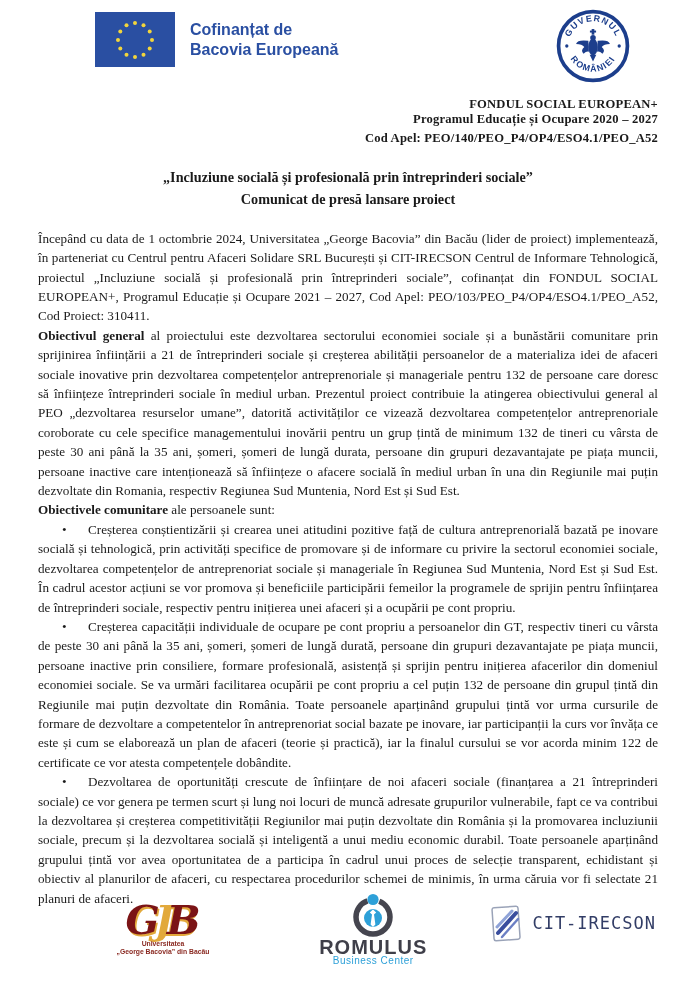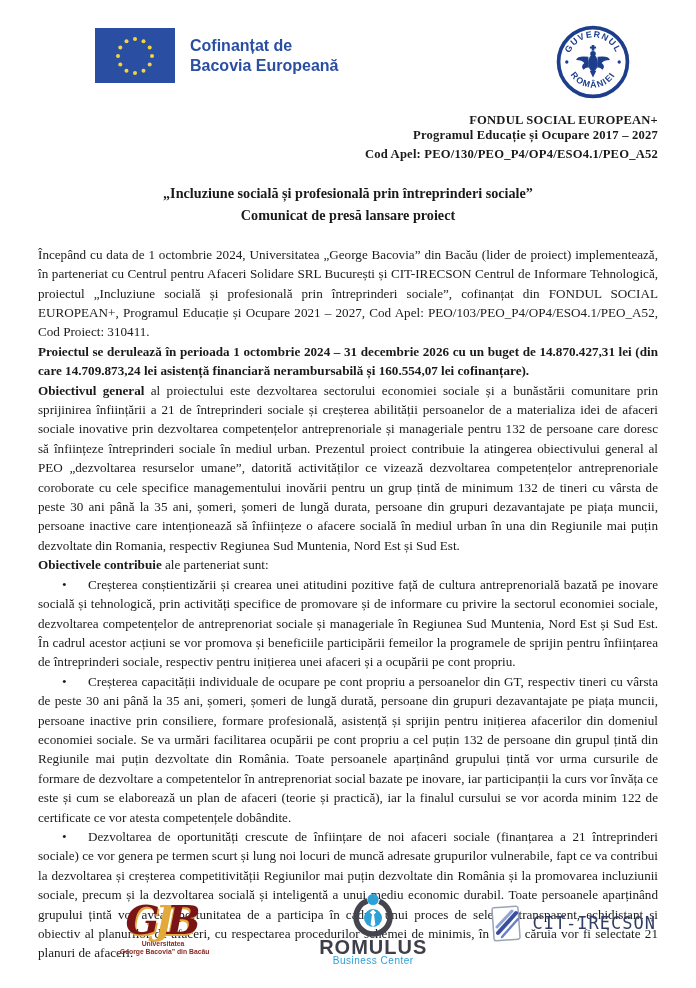--- a/index.html
+++ b/index.html
@@ -5,21 +5,21 @@
   * { box-sizing: border-box; margin: 0; padding: 0; }
   html, body { background: #ffffff; }
   .page {
     position: relative;
     width: 696px;
     height: 988px;
     background: #ffffff;
     font-family: "Liberation Serif", serif;
     color: #1a1a1a;
     overflow: hidden;
-    padding-top: 28px;
+    padding-top: 12px;
   }
 
   
   .top-row {
     display: flex;
     justify-content: space-between;
     align-items: flex-start;
     padding: 0 66px 0 95px;
   }
   .eu-block { display: flex; align-items: center; gap: 15px; }
@@ -172,34 +172,33 @@
         <ellipse cx="36" cy="37" rx="4.6" ry="8.2"></ellipse>
         <path d="M31.5 31 Q21 29.5 19.5 34 Q25.5 34 27.5 37 Q23.5 40.5 26.8 43.5 Q29.8 40.5 32 41.5 Z"></path>
         <path d="M40.5 31 Q51 29.5 52.5 34 Q46.5 34 44.5 37 Q48.5 40.5 45.2 43.5 Q42.2 40.5 40 41.5 Z"></path>
         <path d="M32.8 44.5 L36 51 L39.2 44.5 Z"></path>
       </g>
     </svg>
   </div>
 
   <div class="meta">
     <div class="meta-line">FONDUL SOCIAL EUROPEAN+</div>
-    <div class="meta-line">Programul Educație și Ocupare 2017 – 2027</div>
-    <div class="meta-line">Cod Apel: PEO/130/PEO_P4/OP4/ESO4.1/PEO_A52</div>
+    <div class="meta-line">Programul Educație și Ocupare 2020 – 2027</div>
+    <div class="meta-line">Cod Apel: PEO/140/PEO_P4/OP4/ESO4.1/PEO_A52</div>
   </div>
 
   <div class="doc-title">
     <div>„Incluziune socială și profesională prin întreprinderi sociale”</div>
     <div>Comunicat de presă lansare proiect</div>
   </div>
 
   <div class="body-text">
     <p><span class="bold"></span><span>Începând cu data de 1 octombrie 2024, Universitatea „George Bacovia” din Bacău (lider de proiect) implementează, în parteneriat cu Centrul pentru Afaceri Solidare SRL București și CIT-IRECSON Centrul de Informare Tehnologică,  proiectul „Incluziune socială și profesională prin întreprinderi sociale”, cofinanțat din FONDUL SOCIAL EUROPEAN+, Programul Educație și Ocupare 2021 – 2027, Cod Apel: PEO/103/PEO_P4/OP4/ESO4.1/PEO_A52, Cod Proiect: 310411.</span></p>
-    <p><span class="bold">Proiectul se derulează în perioada 1 octombrie 2024 – 31 decembrie 2026 cu un buget de 14.870.427,31 lei (din care 14.709.873,24 lei asistență financiară nerambursabilă și 160.554,07 lei cofinanțare).</span><span></span></p>
     <p><span class="bold">Obiectivul general</span><span> al proiectului este dezvoltarea sectorului economiei sociale și a bunăstării comunitare prin sprijinirea înființării a 21 de întreprinderi sociale și creșterea abilității persoanelor de a materializa idei de afaceri sociale inovative prin dezvoltarea competențelor antreprenoriale și manageriale pentru 132 de persoane care doresc să înființeze întreprinderi sociale în mediul urban. Prezentul proiect contribuie la atingerea obiectivului general al PEO „dezvoltarea resurselor umane”, datorită activităților ce vizează dezvoltarea competențelor antreprenoriale coroborate cu cele specifice managementului inovării pentru un grup țintă de minimum 132 de tineri cu vârsta de peste 30 ani până la 35 ani, șomeri, șomeri de lungă durata, persoane din grupuri dezavantajate pe piața muncii, persoane inactive care intenționează să înființeze o afacere socială în mediul urban în una din Regiunile mai puțin dezvoltate din Romania, respectiv Regiunea Sud Muntenia, Nord Est și Sud Est.</span></p>
-    <p><span class="bold">Obiectivele contribuie</span><span> ale parteneriat sunt:</span></p>
+    <p><span class="bold">Obiectivele comunitare</span><span> ale persoanele sunt:</span></p>
     <p class="bullet"><span class="blt">•</span><span>Creșterea conștientizării și crearea unei atitudini pozitive față de cultura antreprenorială bazată pe inovare socială și tehnologică, prin activități specifice de promovare și de informare cu privire la sectorul economiei sociale, dezvoltarea competențelor de antreprenoriat sociale și manageriale în Regiunea Sud Muntenia, Nord Est și Sud Est. În cadrul acestor acțiuni se vor promova și beneficiile participării femeilor la programele de sprijin pentru înființarea de întreprinderi sociale, respectiv pentru inițierea unei afaceri și a ocupării pe cont propriu.</span></p>
     <p class="bullet"><span class="blt">•</span><span>Creșterea capacității individuale de ocupare pe cont propriu a persoanelor din GT, respectiv tineri cu vârsta de peste 30 ani până la 35 ani, șomeri, șomeri de lungă durată, persoane din grupuri dezavantajate pe piața muncii, persoane inactive prin consiliere, formare profesională, asistență și sprijin pentru inițierea afacerilor din domeniul economiei sociale. Se va urmări facilitarea ocupării pe cont propriu a cel puțin 132 de persoane din grupul țintă din Regiunile mai puțin dezvoltate din România. Toate persoanele aparținând grupului țintă vor urma cursurile de formare de dezvoltare a competentelor în antreprenoriat social bazate pe inovare, iar participanții la curs vor învăța ce este și cum se elaborează un plan de afaceri (teorie și practică), iar la finalul cursului se vor acorda minim 122 de certificate ce vor atesta competențele dobândite.</span></p>
     <p class="bullet"><span class="blt">•</span><span>Dezvoltarea de oportunități crescute de înființare de noi afaceri sociale (finanțarea a 21 întreprinderi sociale) ce vor genera pe termen scurt și lung noi locuri de muncă adresate grupurilor vulnerabile, fapt ce va contribui la dezvoltarea și creșterea competitivității Regiunilor mai puțin dezvoltate din România și la promovarea incluziunii sociale, precum și la dezvoltarea socială și inteligentă a unui mediu economic durabil. Toate persoanele aparținând grupului țintă vor avea oportunitatea de a participa în cadrul unui proces de selecție transparent, echidistant și obiectiv al planurilor de afaceri, cu respectarea procedurilor schemei de minimis, în urma căruia vor fi selectate 21 planuri de afaceri.</span></p>
 
   </div>
 
   <div class="partners">
 
     <div class="ugb-logo">
       <div class="ugb-mono"><span class="g1">G</span><span class="g2">J</span><span class="g3">B</span></div>

